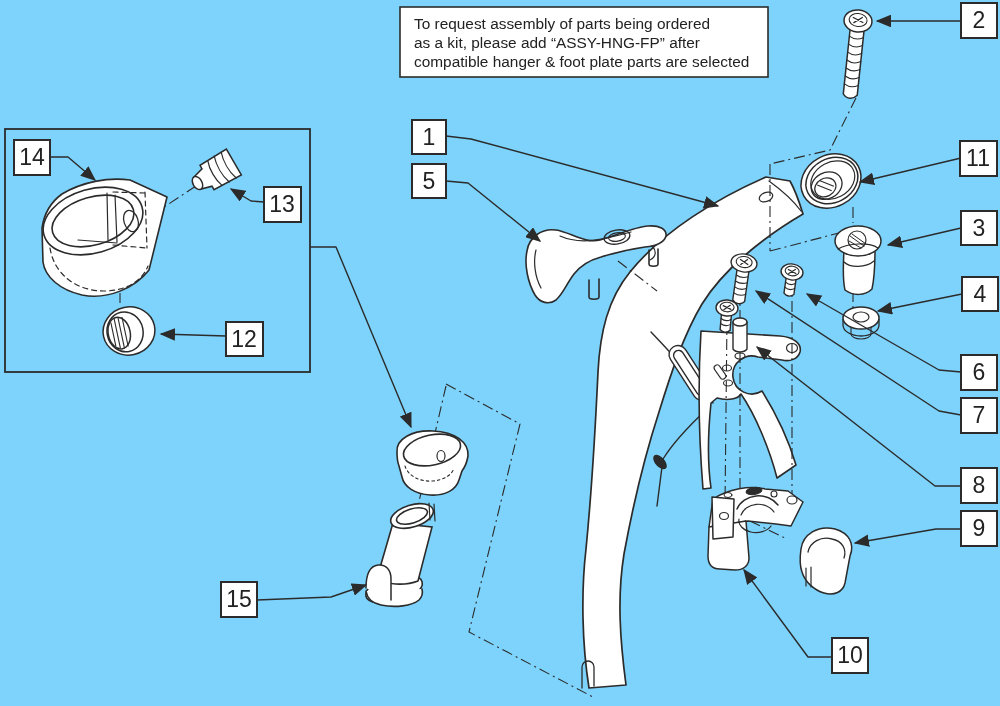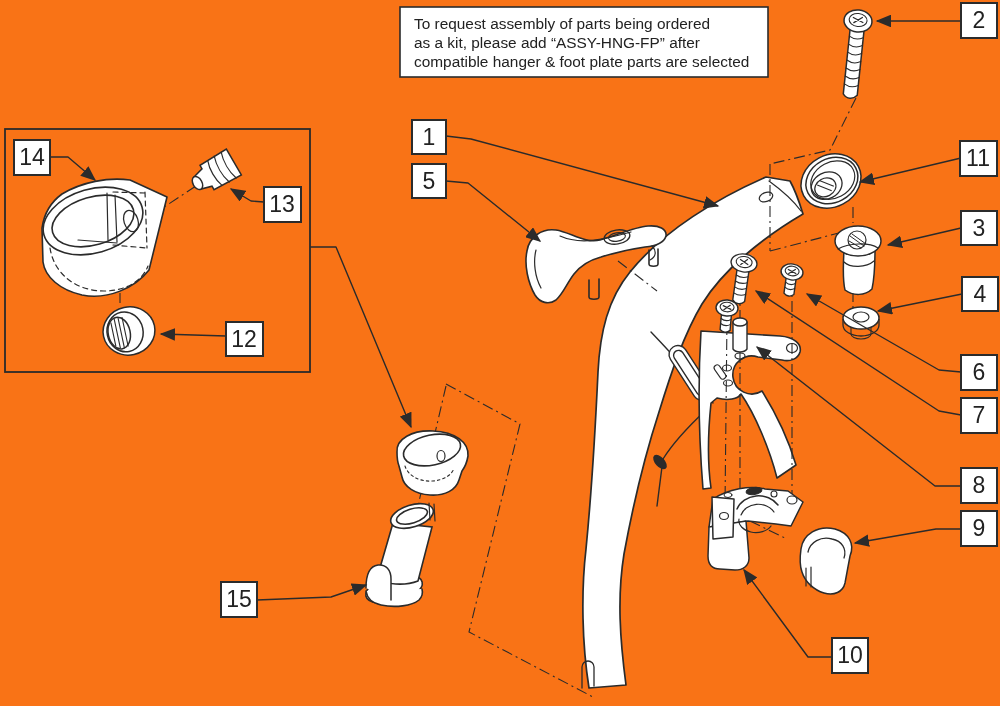--- a/index.html
+++ b/index.html
@@ -1,16 +1,16 @@
 <!DOCTYPE html>
 <html><head>
 <meta charset="utf-8">
 <style>
   html,body{margin:0;padding:0;background:#ffffff;}
-  .stage{position:relative;width:1000px;height:706px;background:#f97316;overflow:hidden;
+  .stage{position:relative;width:1000px;height:706px;background:#7dd3fc;overflow:hidden;
          font-family:"Liberation Sans", sans-serif;}
   svg{display:block;}
   svg text{font-family:"Liberation Sans", sans-serif;fill:#222;}
   .callout-num{font-size:23px;}
   .note-line{font-size:15.4px;}
 </style>
 </head>
 <body>
 
 <div class="stage">

